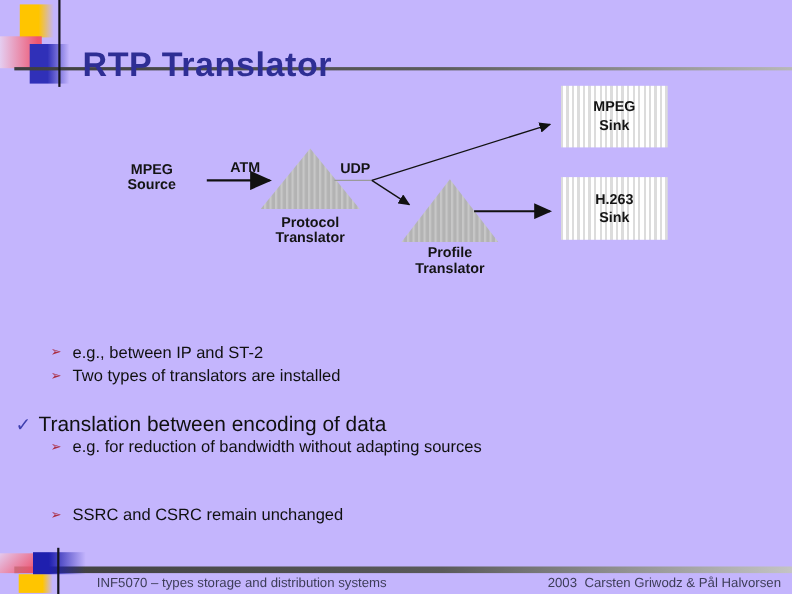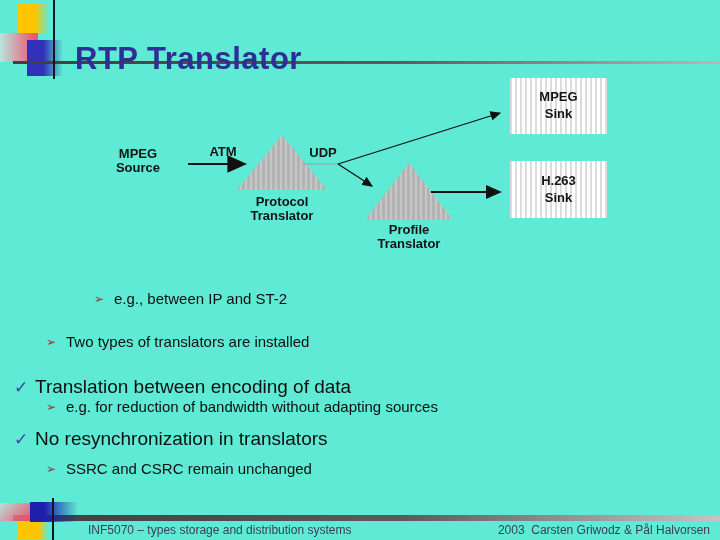--- a/index.html
+++ b/index.html
@@ -1,17 +1,17 @@
 <!DOCTYPE html>
 <html><head>
 <meta charset="utf-8">
 <style>
   html,body{margin:0;padding:0;background:#888;}
   .slide{
-    position:relative;width:720px;height:540px;background:#5eead4;
+    position:relative;width:720px;height:540px;background:#c4b5fd;
     overflow:hidden;font-family:"Liberation Sans","DejaVu Sans",sans-serif;
   }
   
   .sq{position:absolute;}
   .logo-top-yellow{left:18px;top:4px;width:31px;height:30px;
     background:linear-gradient(90deg,#ffc500 55%,rgba(255,197,0,0) 100%);z-index:2;}
   .logo-top-pink{left:0px;top:33px;width:38px;height:29px;
     background:linear-gradient(90deg,rgba(255,225,230,0.55) 0%,#ee5672 90%);z-index:3;}
   .logo-top-blue{left:27px;top:40px;width:36px;height:36px;
     background:linear-gradient(90deg,#3030b8 45%,rgba(48,48,184,0) 100%);z-index:4;}
@@ -105,34 +105,31 @@
 
   <div class="sink-box sink-mpeg">
     <div>MPEG</div>
     <div>Sink</div>
   </div>
   <div class="sink-box sink-h263">
     <div>H.263</div>
     <div>Sink</div>
   </div>
 
-  <div class="brow l2" style="top:288px;margin-left:48px;">
+  <div class="brow l2" style="top:310px;">
     <span class="mark2">➢</span><span>e.g., between IP and ST-2</span>
   </div>
   <div class="brow l2" style="top:331px;">
     <span class="mark2">➢</span><span>Two types of translators are installed</span>
   </div>
   <div class="brow l1" style="top:375px;">
     <span class="mark1">✓</span><span>Translation between encoding of data</span>
   </div>
   <div class="brow l2" style="top:396px;">
     <span class="mark2">➢</span><span>e.g. for reduction of bandwidth without adapting sources</span>
-  </div>
-  <div class="brow l1" style="top:427px;">
-    <span class="mark1">✓</span><span>No resynchronization in translators</span>
   </div>
   <div class="brow l2" style="top:458px;">
     <span class="mark2">➢</span><span>SSRC and CSRC remain unchanged</span>
   </div>
 
   <div class="footer-bar"></div>
   <div class="sq logo-bot-pink"></div>
   <div class="sq logo-bot-blue"></div>
   <div class="sq logo-bot-yellow"></div>
   <div class="vline-bot"></div>

